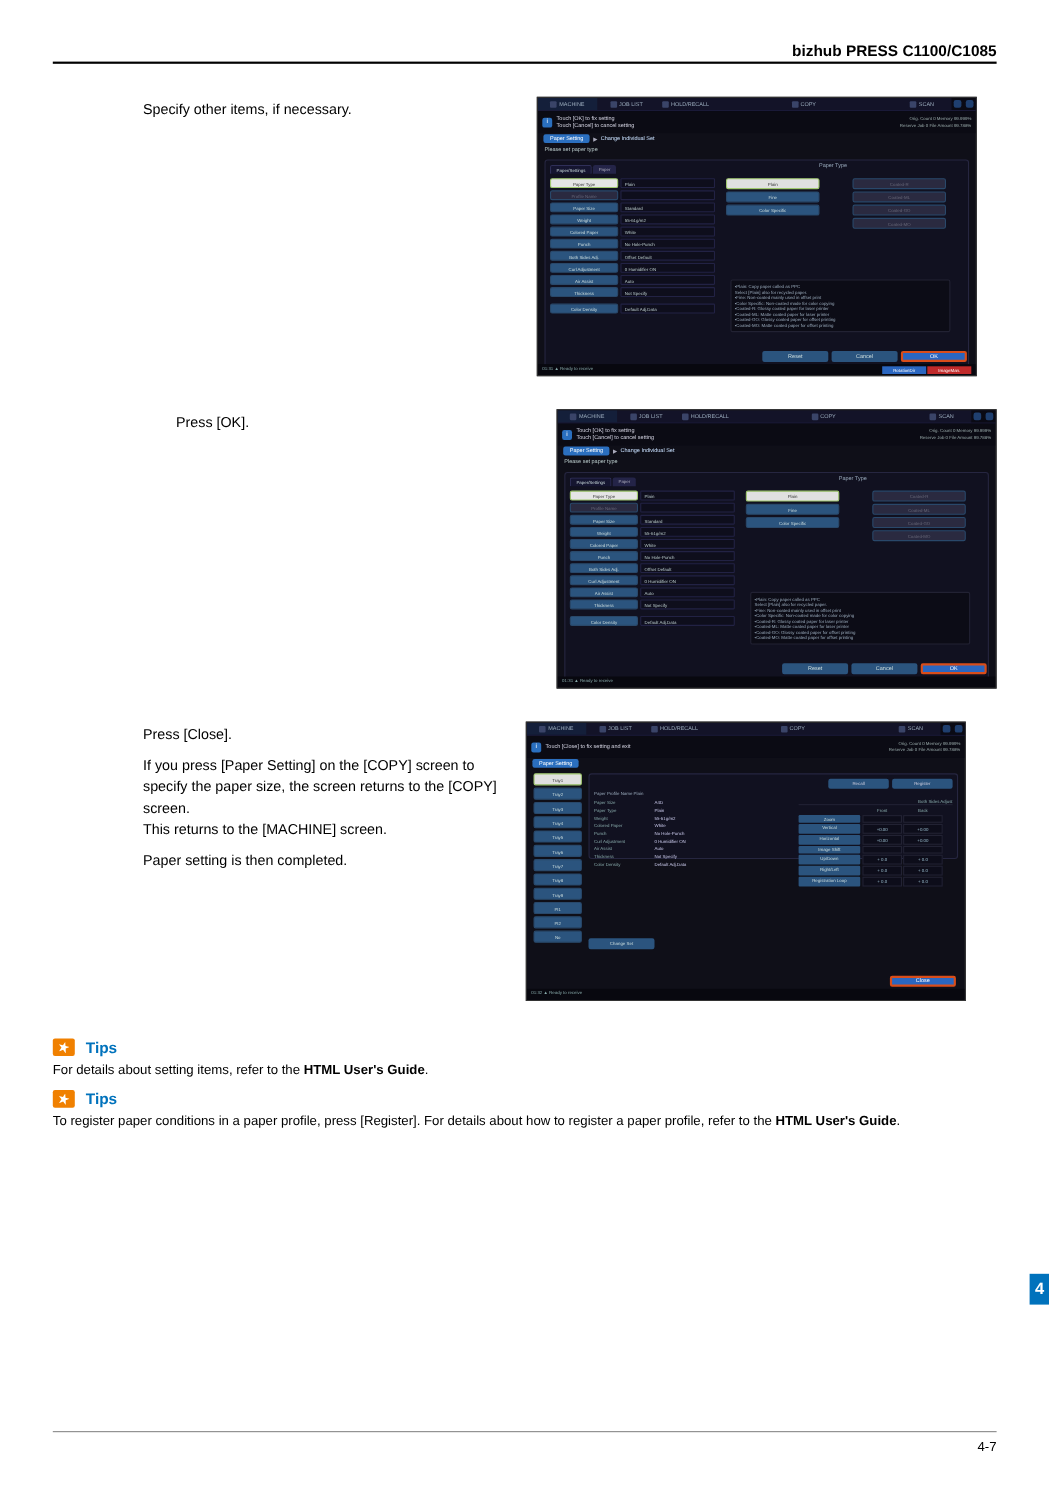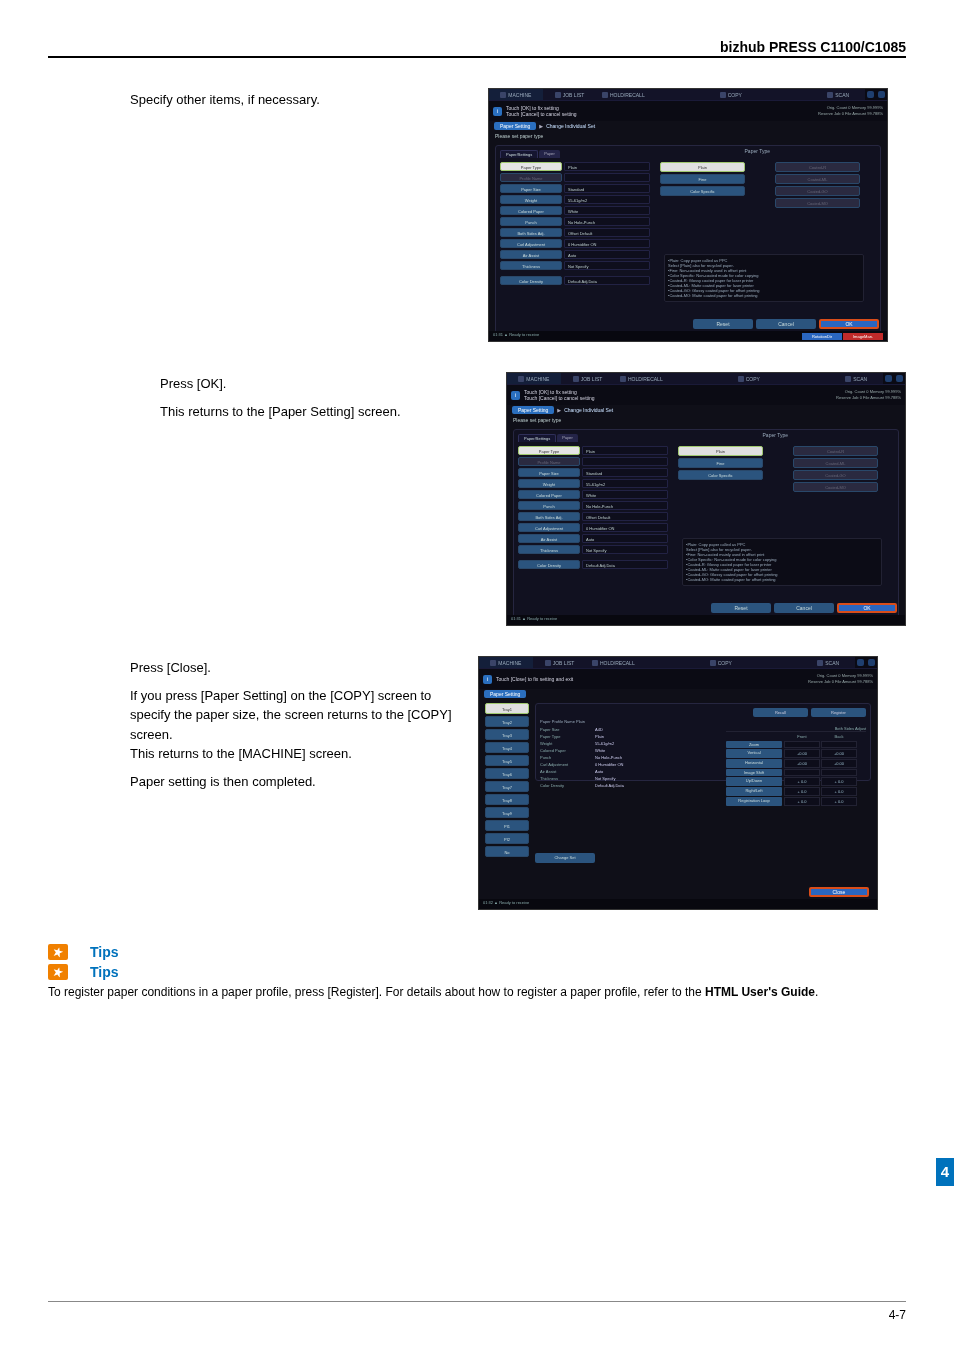--- a/index.html
+++ b/index.html
@@ -74,21 +74,21 @@
   .adjbox { width:140px; }
   .adjhdr { font-size:4px; color:#8aa; text-align:right; border-bottom:1px solid #223; margin-bottom:1px; }
   .adjrow { display:flex; font-size:4px; line-height:7px; }
   .adjlab { width:56px; background:#2b547e; color:#cdd; text-align:center; border-radius:1px; margin:0 2px 1px 0; }
   .adjv { width:36px; background:#0d0d1a; color:#9bc; text-align:center; margin:0 1px 1px 0; border:1px solid #223; }
   .chgset { position:absolute; left:50px; top:150px; width:60px; height:10px; background:#2b547e; color:#cdd; font-size:4px; text-align:center; line-height:10px; border-radius:2px; }
   .closebtn { position:absolute; right:8px; bottom:12px; width:60px; height:10px; background:#2a66c0; color:#fff; font-size:5px; text-align:center; line-height:7px; border-radius:2px; border:2px solid #d94d1a; }
 
   
   .tips { margin-top: 34px; }
-  .tips-row { display:flex; align-items:flex-end; gap:22px; margin-bottom:4px; }
+  .tips-row { display:flex; align-items:flex-end; gap:10px; margin-bottom:4px; }
   .tips-ico { width:20px; height:16px; background:#f08000; border-radius:2px; position:relative; }
   .tips-ico::after { content:""; position:absolute; left:5px; top:3px; width:10px; height:10px; background:#fff; clip-path: polygon(50% 0, 62% 35%, 100% 35%, 70% 58%, 82% 100%, 50% 75%, 18% 100%, 30% 58%, 0 35%, 38% 35%); transform: rotate(15deg); }
   .tips-lbl { color:#0072bc; font-weight:bold; font-size:14px; }
   .tips-txt { font-size:12px; line-height:1.45; margin-bottom:10px; }
   .tips-txt b { font-weight:bold; }
 
   .footer { position:absolute; bottom:28px; left:48px; right:48px; border-top:1px solid #888; padding-top:6px; display:flex; justify-content:flex-end; font-size:12px; }
   .sidebar { position:absolute; right:0; top:1158px; width:18px; height:28px; background:#0072bc; color:#fff; font-weight:bold; font-size:15px; text-align:center; line-height:28px; }
 </style>
 </head>
@@ -242,21 +242,20 @@
               <span class="chip r">ImageMan.</span>
             </div>
         </div>
       </div>
     </div>
   </div>
 
   <div class="row" style="margin-left:112px;">
     <div class="left">
       <div class="step">Press [OK].</div>
-      <div>This returns to the [Paper Setting] screen.</div>
     </div>
     <div class="right">
       <div class="shot shot2">
         <div class="titlebar">
           <div class="tb-tab active">
               <span class="tb-ico"></span>
               <span>MACHINE</span>
             </div>
           <div class="tb-tab">
               <span class="tb-ico"></span>
@@ -553,20 +552,23 @@
         </div>
       </div>
     </div>
   </div>
 
   <div class="tips">
     <div class="tips-row">
       <div class="tips-ico"></div>
       <div class="tips-lbl">Tips</div>
     </div>
+    <div class="tips-txt">
+      <span>For details about setting items, refer to the </span><b>HTML User's Guide</b><span>.</span>
+    </div>
     <div class="tips-row">
       <div class="tips-ico"></div>
       <div class="tips-lbl">Tips</div>
     </div>
     <div class="tips-txt">
       <span>To register paper conditions in a paper profile, press [Register]. For details about how to register a paper profile, refer to the </span><b>HTML User's Guide</b><span>.</span>
     </div>
   </div>
 
   <div class="footer">

